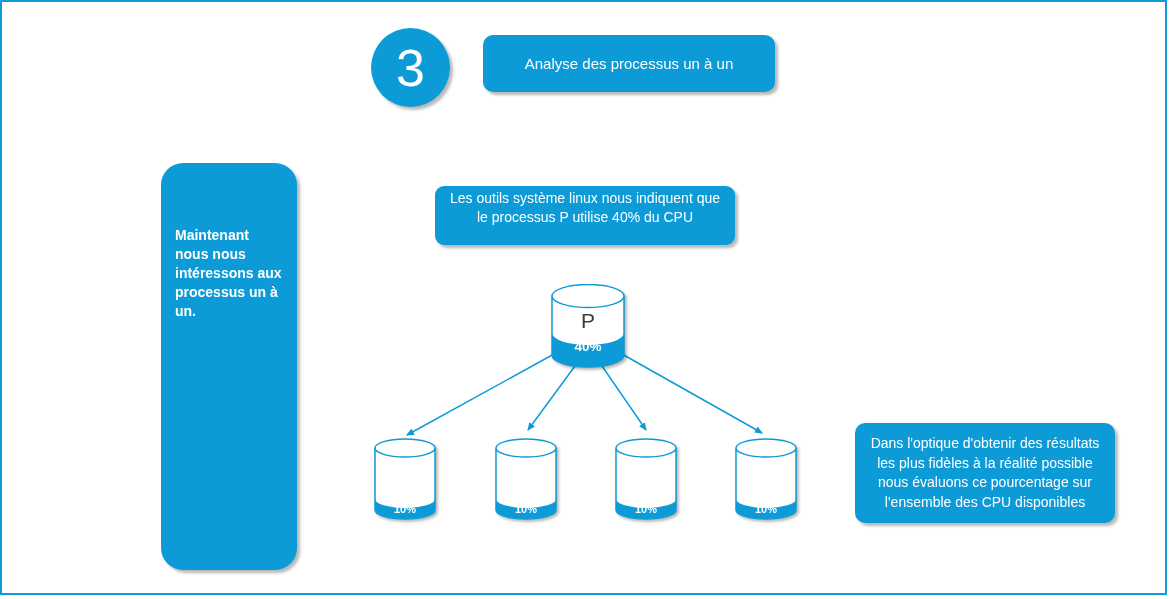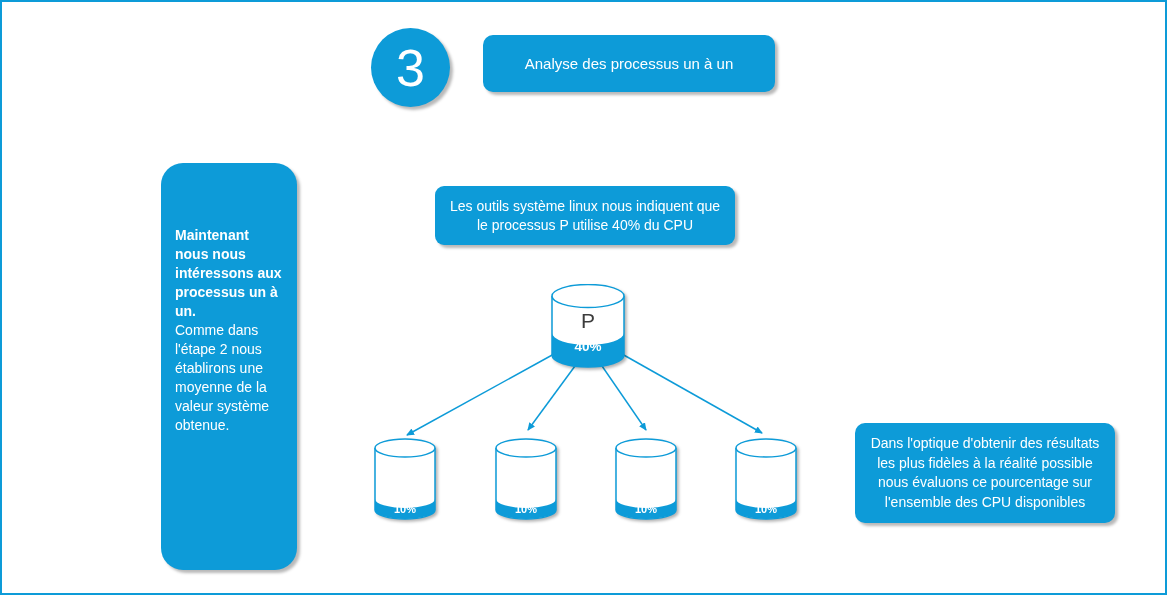--- a/index.html
+++ b/index.html
@@ -36,32 +36,32 @@
   .side-panel {
     position: absolute; left: 161px; top: 163px;
     width: 136px; height: 407px;
     background: #0d9bd8; border-radius: 22px;
     box-sizing: border-box;
     padding: 63px 15px 0 14px;
     color: #ffffff; font-size: 14px; line-height: 19px;
     box-shadow: 3px 3px 3px rgba(0,0,0,0.28);
   }
   .side-panel p { margin: 0; }
-  .side-panel p.first { font-weight: bold; }
+  .side-panel p.first { font-weight: bold; margin-bottom: 29px; }
   .callout {
     position: absolute;
     background: #0d9bd8;
     display: flex; align-items: center; justify-content: center;
     color: #ffffff; font-size: 14px; line-height: 19px; text-align: center;
     box-sizing: border-box;
     box-shadow: 3px 3px 3px rgba(0,0,0,0.28);
   }
   .callout-top {
     left: 435px; top: 186px; width: 300px; height: 59px;
-    border-radius: 9px; padding: 1px 8px;
+    border-radius: 9px; padding: 18px 8px; align-items: flex-end;
   }
   .callout-right {
     left: 855px; top: 423px; width: 260px; height: 100px;
     border-radius: 10px; padding: 12px 8px; line-height: 19.5px;
   }
   .arrows {
     position: absolute; left: 0; top: 0; width: 1169px; height: 599px;
     pointer-events: none; z-index: 1;
   }
   .cyl {
@@ -86,21 +86,20 @@
 <div class="step-circle">
   <span>3</span>
 </div>
 
 <div class="title-pill">
   <span>Analyse des processus un à un</span>
 </div>
 
 <div class="side-panel">
   <p class="first">Maintenant nous nous intéressons aux processus un à un.</p>
-  <p>Comme dans l'étape 2 nous établirons une moyenne de la valeur système obtenue.</p>
 </div>
 
 <div class="callout callout-top">
   <span>Les outils système linux nous indiquent que le processus P utilise 40% du CPU</span>
 </div>
 
 <div class="callout callout-right">
   <span>Dans l'optique d'obtenir des résultats les plus fidèles à la réalité possible nous évaluons ce pourcentage sur l'ensemble des CPU disponibles</span>
 </div>
 

